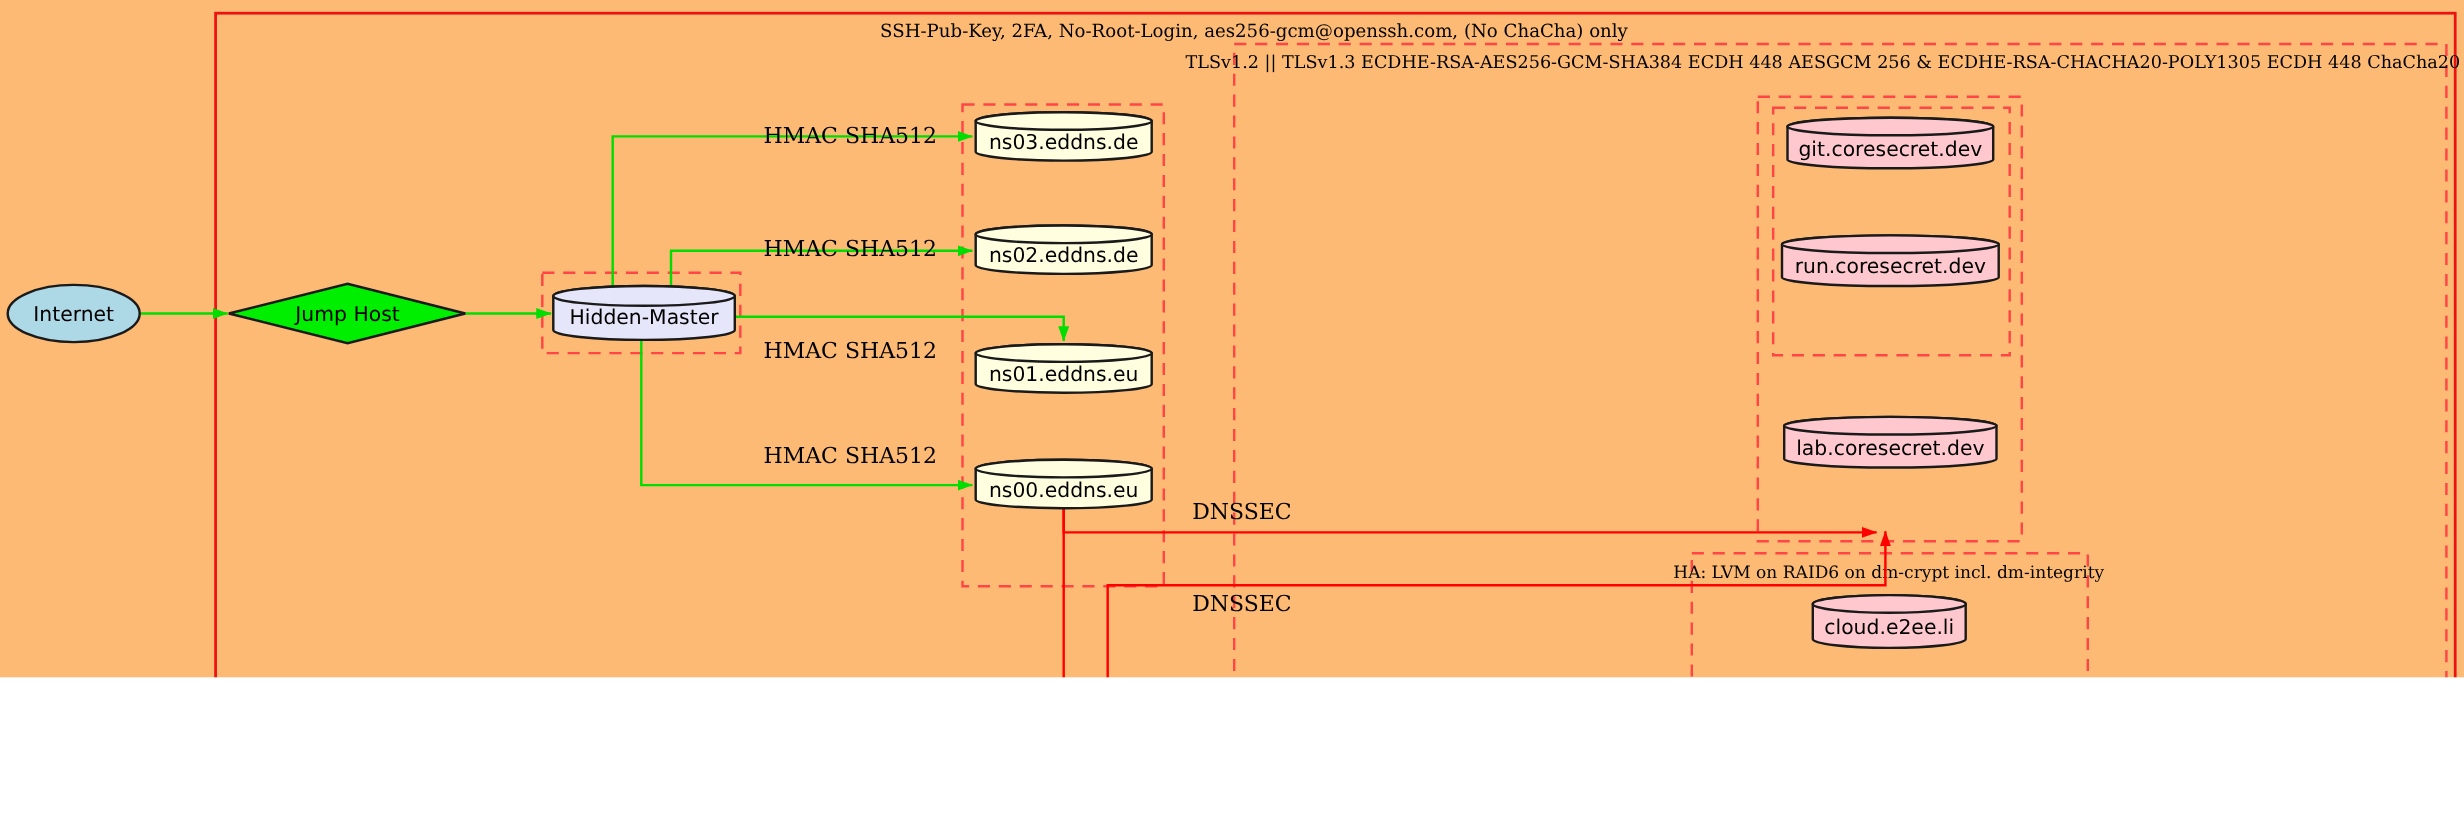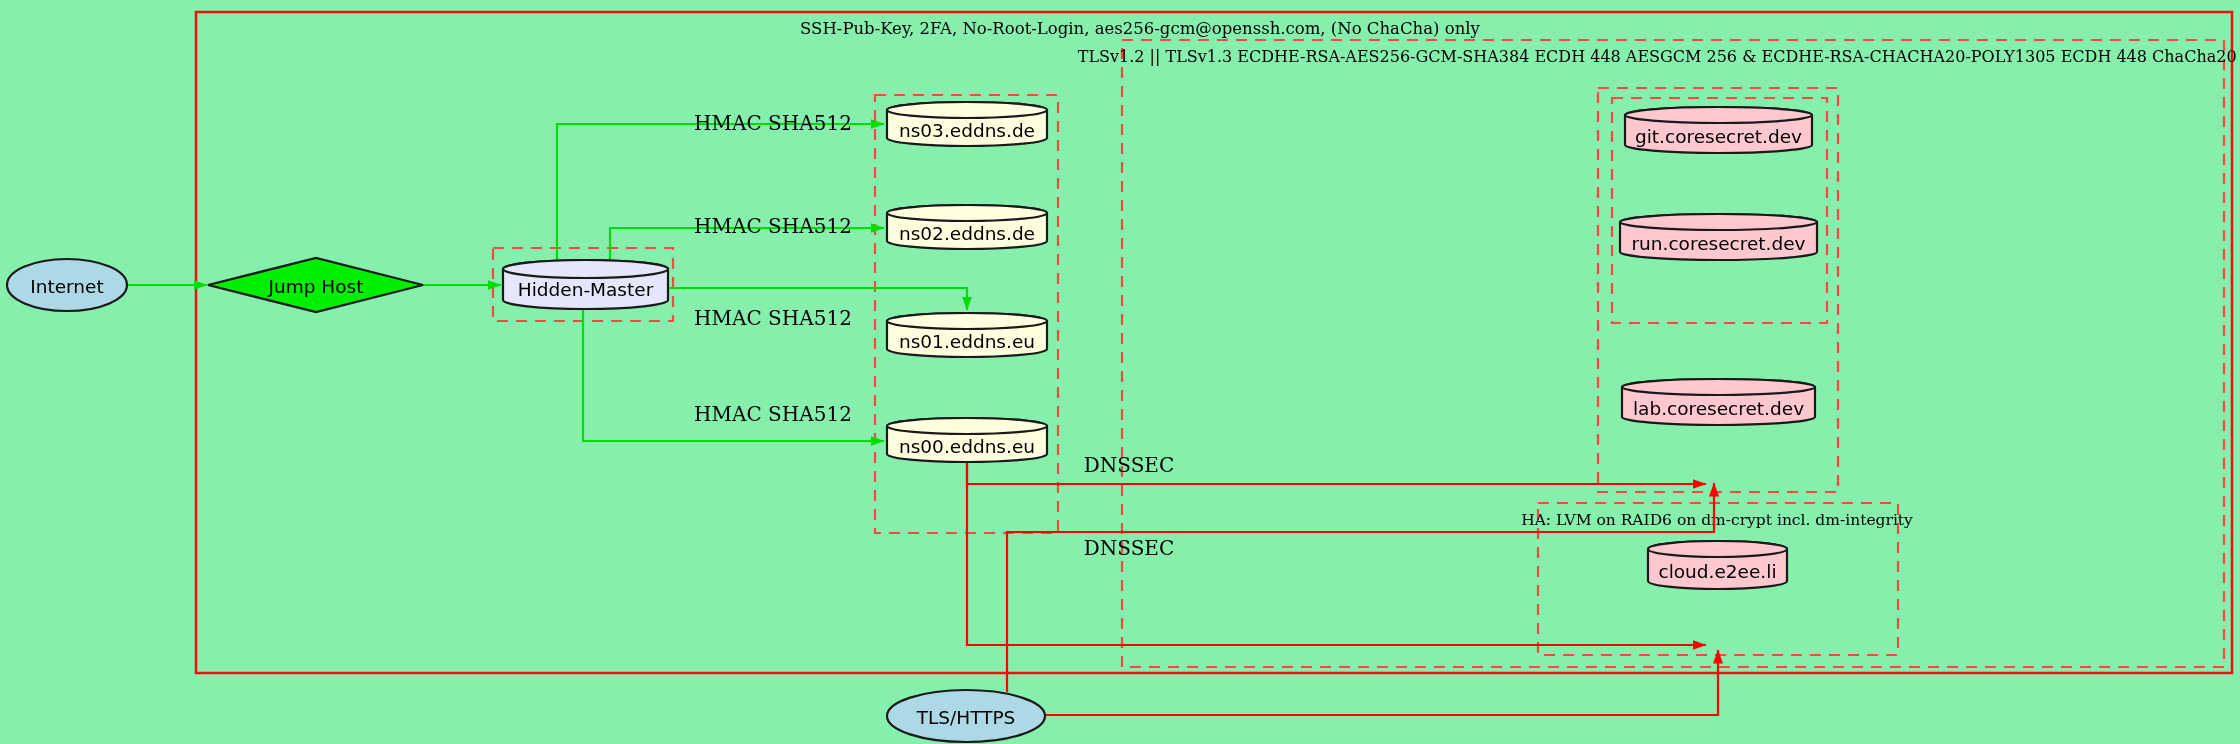--- a/index.html
+++ b/index.html
@@ -1,16 +1,16 @@
 <!DOCTYPE html>
 <html><head>
 <meta charset="utf-8">
 <style>
   html,body{margin:0;padding:0;background:#ffffff;}
-  .stage{position:relative;width:2240px;height:744px;background:#86efac;overflow:hidden;}
+  .stage{position:relative;width:2240px;height:616px;background:#fdba74;overflow:hidden;}
   svg{display:block;}
   
   .sbox{fill:none;stroke:#ee1111;stroke-width:2.5;}
   .dbox{fill:none;stroke:#ff4545;stroke-width:2.2;stroke-dasharray:11 8;}
   
   .gedge{fill:none;stroke:#00dd00;stroke-width:2.2;}
   .redge{fill:none;stroke:#ff0000;stroke-width:2.2;}
   
   .nshape{stroke:#1a1a1a;stroke-width:2.2;}
   .fill-blue{fill:#add8e6;}

